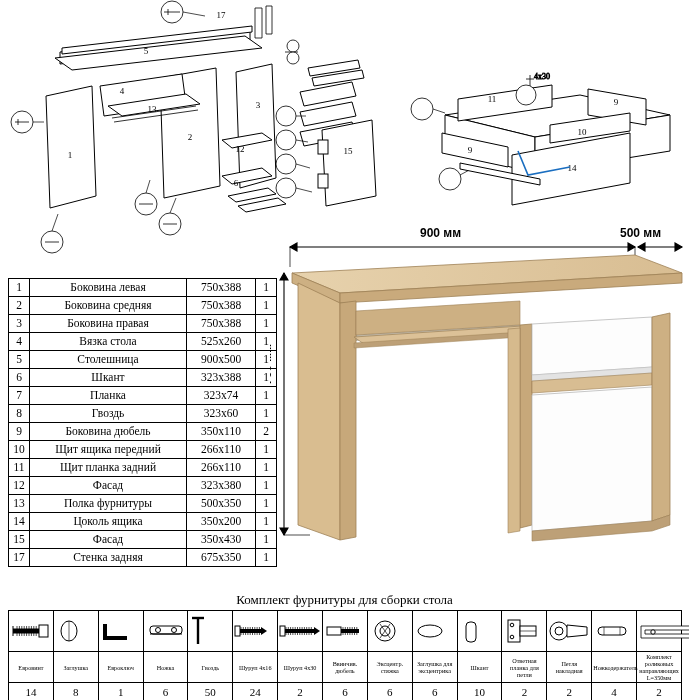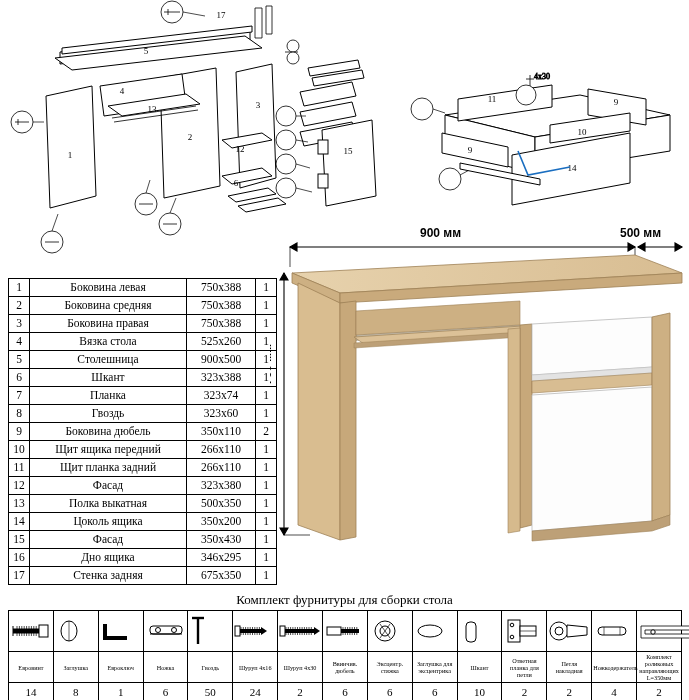--- a/index.html
+++ b/index.html
@@ -277,40 +277,34 @@
           <td class="qt">1</td>
         </tr>
         <tr>
           <td class="idx">12</td>
           <td class="nm">Фасад</td>
           <td class="dim">323х380</td>
           <td class="qt">1</td>
         </tr>
         <tr>
           <td class="idx">13</td>
-          <td class="nm">Полка выкатная</td>
+          <td class="nm">Полка фурнитуры</td>
           <td class="dim">500х350</td>
           <td class="qt">1</td>
         </tr>
         <tr>
           <td class="idx">14</td>
           <td class="nm">Цоколь ящика</td>
           <td class="dim">350х200</td>
           <td class="qt">1</td>
         </tr>
         <tr>
           <td class="idx">15</td>
           <td class="nm">Фасад</td>
           <td class="dim">350х430</td>
-          <td class="qt">1</td>
-        </tr>
-        <tr>
-          <td class="idx">16</td>
-          <td class="nm">Дно ящика</td>
-          <td class="dim">346х295</td>
           <td class="qt">1</td>
         </tr>
         <tr>
           <td class="idx">17</td>
           <td class="nm">Стенка задняя</td>
           <td class="dim">675х350</td>
           <td class="qt">1</td>
         </tr>
       </tbody>
   </table>

